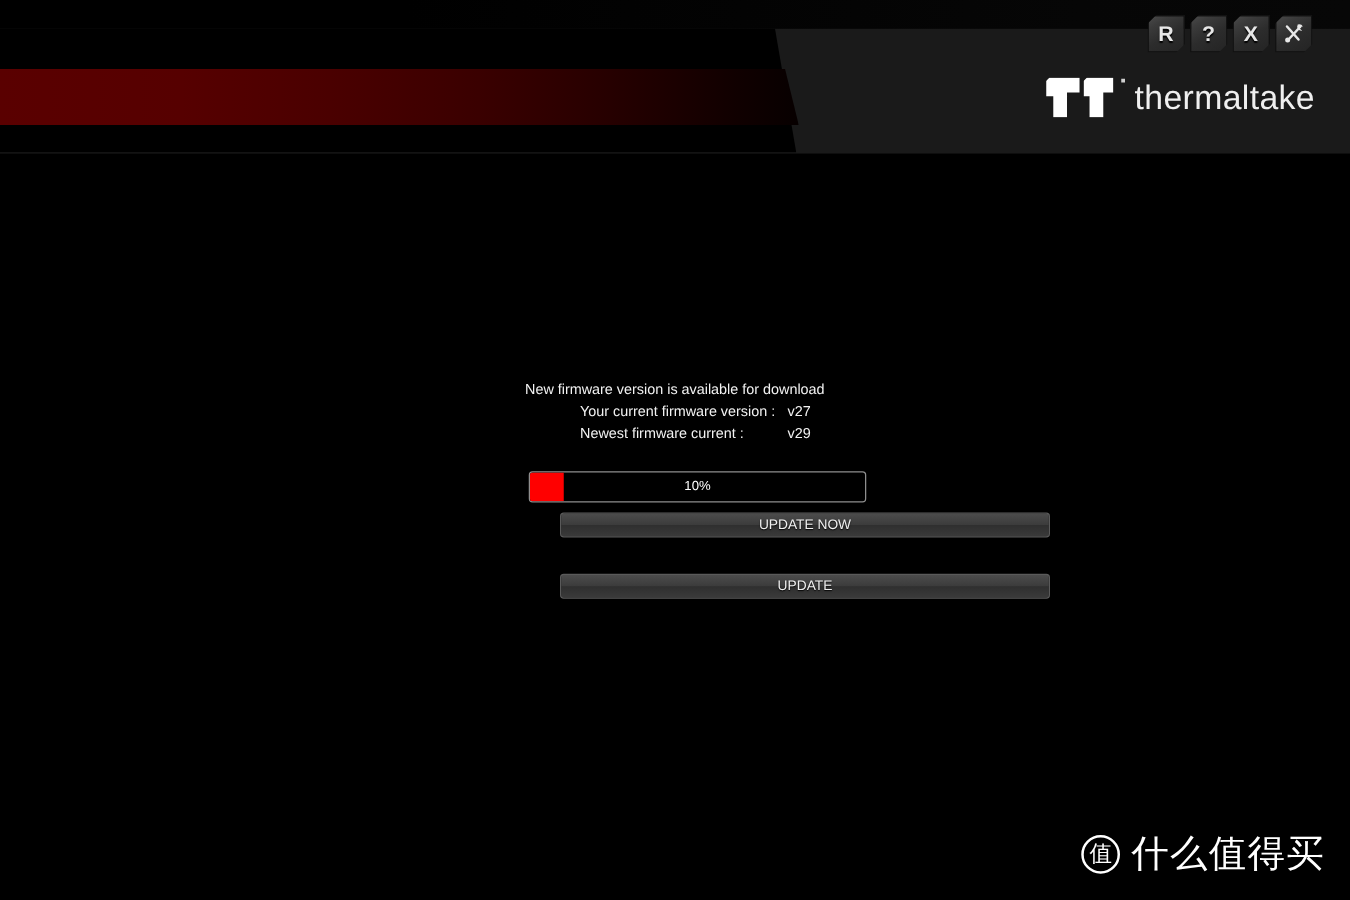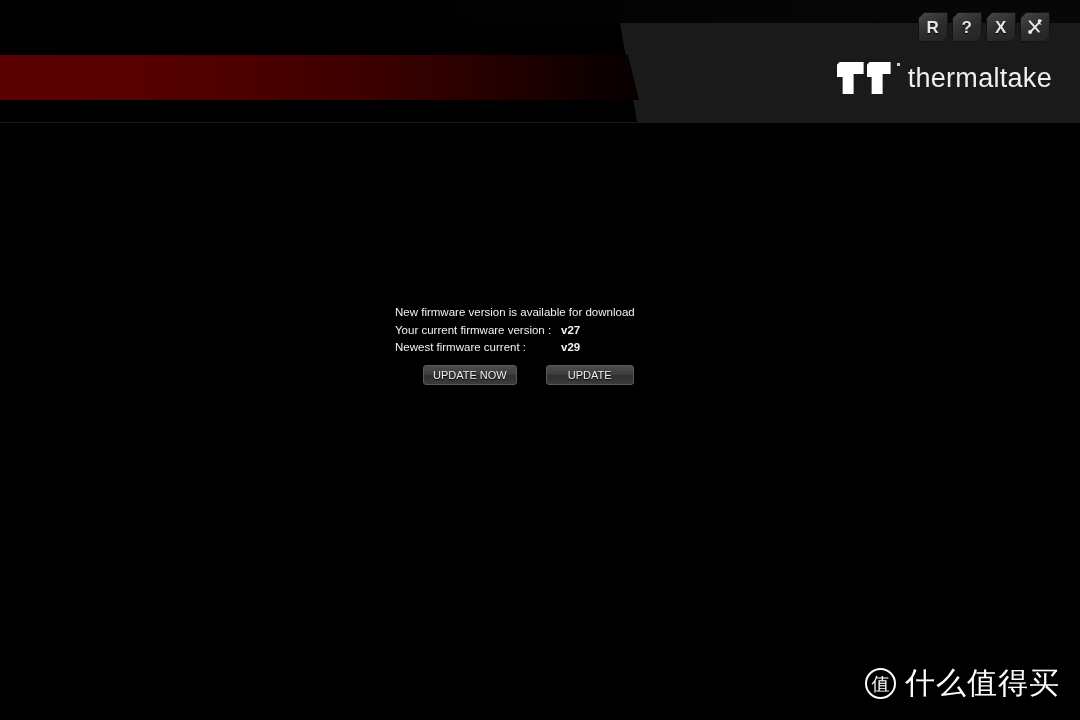--- a/index.html
+++ b/index.html
@@ -138,33 +138,33 @@
     color: #efefef;
     font-size: 27px;
     font-weight: 400;
     letter-spacing: 0.3px;
     white-space: nowrap;
   }
 
   
   .dialog {
     position: absolute;
-    left: 395px;
+    left: 420px;
     top: 304px;
     width: 420px;
   }
   .msg-line {
     color: #f2f2f2;
     font-size: 11.5px;
     line-height: 17.5px;
     white-space: nowrap;
   }
-  .msg-line.kv { display: flex; }
+  .msg-line.kv { display: flex; margin-left: 44px; }
   .msg-line.kv .k { display: inline-block; width: 166px; }
-  .msg-line.kv .v { display: inline-block; font-weight: bold; }
+  .msg-line.kv .v { display: inline-block; }
   .msg-note { margin-top: 2px; }
 
   
   .progress-wrap {
     position: relative;
     margin-top: 20px;
     margin-left: 3px;
     width: 270px;
     height: 25px;
     background: #000000;
@@ -188,20 +188,21 @@
     font-size: 10.5px;
     line-height: 1;
   }
 
   
   .btn-row {
     margin-top: 8px;
     margin-left: 28px;
     display: flex;
     gap: 29px;
+    flex-direction: column;
   }
   .btn {
     min-width: 88px;
     height: 20px;
     padding: 0 9px;
     background: linear-gradient(180deg, #4c4c4c 0%, #3c3c3c 48%, #2f2f2f 52%, #3a3a3a 100%);
     border: 1px solid #5a5a5a;
     border-radius: 3px;
     color: #f0f0f0;
     font-size: 11px;
@@ -299,20 +300,24 @@
       <span class="k">Your current firmware version :</span>
       <span class="v">v27</span>
     </div>
 
     <div class="msg-line kv">
       <span class="k">Newest firmware current :</span>
       <span class="v">v29</span>
     </div>
 
 
+    <div class="progress-wrap">
+      <div class="progress-fill" style="width: 10%; background: rgb(255, 0, 0);"></div>
+      <div class="progress-label">10%</div>
+    </div>
 
     <div class="btn-row">
       <div class="btn">UPDATE NOW</div>
       <div class="btn">UPDATE</div>
     </div>
   </div>
 
   <div class="watermark">
     <div class="wm-badge">值</div>
     <div class="wm-text">什么值得买</div>

